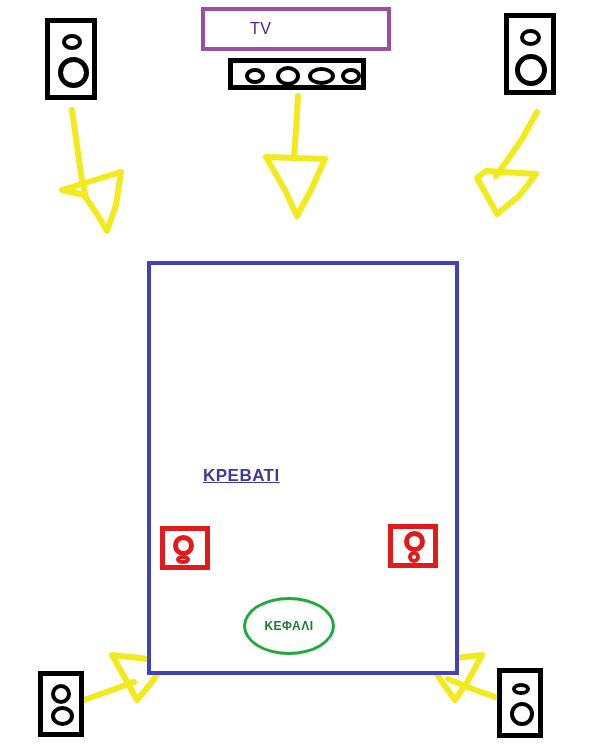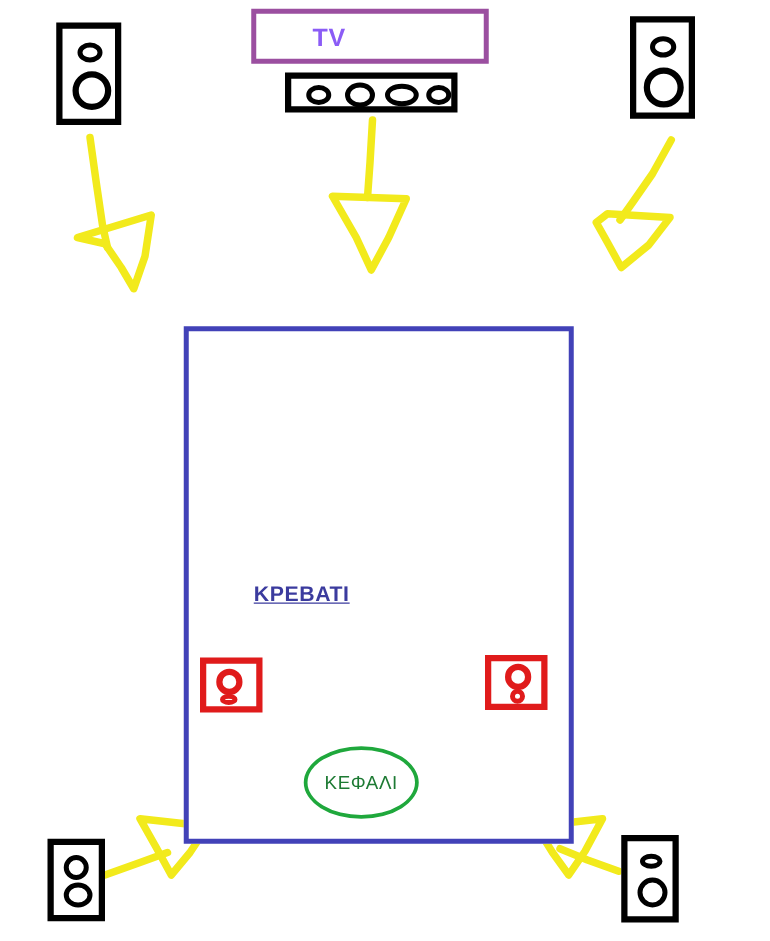--- a/index.html
+++ b/index.html
@@ -28,24 +28,24 @@
 
   
   .tv-box {
     position: absolute;
     box-sizing: border-box;
     border: 4px solid #9B4FA0;
     background: #ffffff;
   }
   .tv-label {
     position: absolute;
-    font-weight: bold;
-    font-size: 20px;
+    font-weight: normal;
+    font-size: 16px;
     letter-spacing: 0.5px;
-    color: #8b5cf6;
+    color: #4c1d95;
   }
 
   
   .spk {
     position: absolute;
     box-sizing: border-box;
     border: 5px solid #000000;
     background: #ffffff;
   }
   .drv {
@@ -94,22 +94,22 @@
     position: absolute;
     box-sizing: border-box;
     border: 3px solid #1FA83C;
     border-radius: 50%;
     background: #ffffff;
     display: flex;
     align-items: center;
     justify-content: center;
   }
   .head-label {
-    font-weight: normal;
-    font-size: 15px;
+    font-weight: bold;
+    font-size: 12px;
     letter-spacing: 0.5px;
     color: #1D7A33;
     white-space: nowrap;
   }
 
   
   .rspk {
     position: absolute;
     box-sizing: border-box;
     border: 5px solid #E01B1B;

